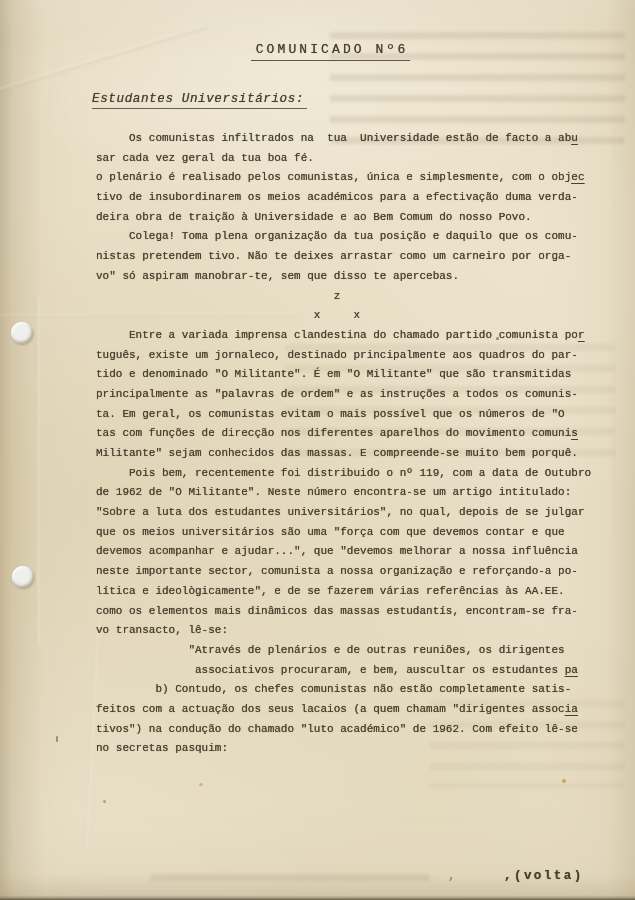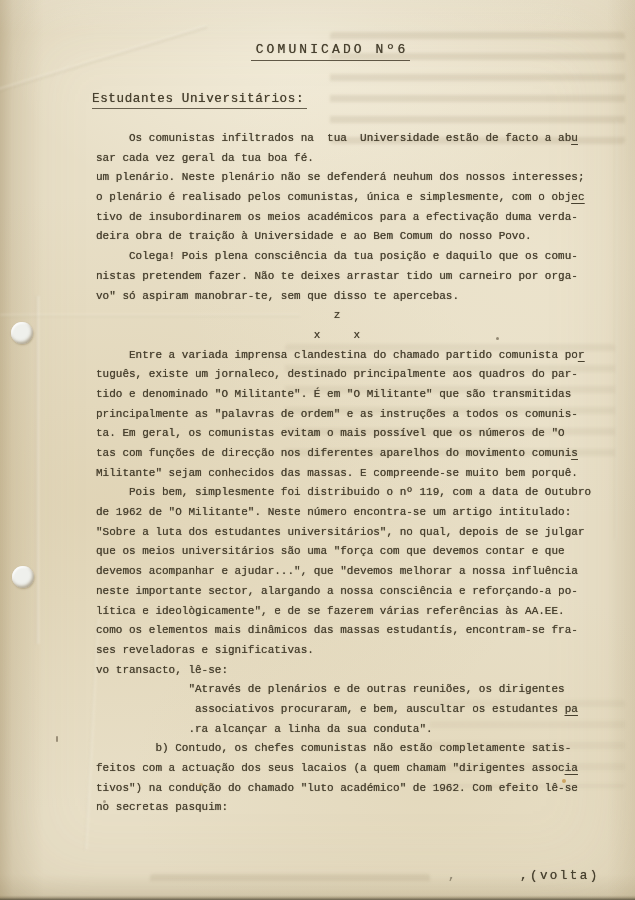--- a/index.html
+++ b/index.html
@@ -21,32 +21,32 @@
   }
   .page *{box-sizing:border-box;}
   .txt{ text-shadow:0 0 .7px rgba(72,64,47,.85); }
   
   .doc-title{position:absolute;top:40px;left:0;width:100%;text-align:center;padding-left:18px;}
   .doc-title span{
     display:inline-block;font-size:13px;letter-spacing:3.1px;
     border-bottom:1.6px solid rgba(70,62,46,.85);
     padding:0 2px 3px 5px;transform:translateX(4px);white-space:pre;
   }
-  .doc-heading{position:absolute;top:89px;left:92px;}
+  .doc-heading{position:absolute;top:89px;left:92px;font-style:italic;}
   .doc-heading span{
     display:inline-block;font-size:12.6px;letter-spacing:.6px;
     border-bottom:1.5px solid rgba(70,62,46,.8);
     padding:0 3px 2px 0;white-space:pre;
   }
   .doc-body{position:absolute;left:59px;top:129px;width:576px;}
   .line{white-space:pre;height:19.7px;line-height:19.7px;font-size:11px;margin-left:37px;}
   .uend{text-decoration:underline;text-decoration-thickness:1.2px;text-underline-offset:3px;}
   .doc-footer{position:absolute;top:869px;left:0;width:100%;font-size:12.6px;height:20px;}
   .doc-footer .stray{position:absolute;left:448px;opacity:.5;}
-  .doc-footer .volta{position:absolute;left:520px;letter-spacing:2.4px;white-space:pre;}
+  .doc-footer .volta{position:absolute;left:504px;letter-spacing:2.4px;white-space:pre;font-weight:bold;}
   
   .hole{
     position:absolute;width:22px;height:22px;border-radius:50%;
     background:#eff0ec;
     box-shadow: inset -1.5px -2px 3px rgba(120,100,62,.5),
                 inset 1px 1.5px 2px rgba(255,255,255,.95),
                 0.5px 1px 2px rgba(110,92,58,.35);
   }
   .hole-1{left:11px;top:322px;}
   .hole-2{left:12px;top:566px;}
@@ -113,61 +113,58 @@
   <div class="doc-heading txt">
     <span>Estudantes Universitários:</span>
   </div>
 
   <div class="doc-body txt" id="doc-body">
       <div class="block">
         <div class="line">     Os comunistas infiltrados na  tua  Universidade estão de facto a ab<span class="uend">u</span></div>
         <div class="line">sar cada vez geral da tua boa fé.</div>
       </div>
       <div class="block">
-        <div class="line">um plenário. Neste plenário não se defenderá neuhum dos nossos interesses;</div>
         <div class="line">o plenário é realisado pelos comunistas, única e simplesmente, com o obj<span class="uend">ec</span></div>
         <div class="line">tivo de insubordinarem os meios académicos para a efectivação duma verda-</div>
         <div class="line">deira obra de traição à Universidade e ao Bem Comum do nosso Povo.</div>
       </div>
       <div class="block">
-        <div class="line">     Colega! Pois plena consciência da tua posição e daquilo que os comu-</div>
-        <div class="line">nistas pretendem fazer. Não te deixes arrastar tido um carneiro por orga-</div>
+        <div class="line">     Colega! Toma plena organização da tua posição e daquilo que os comu-</div>
+        <div class="line">nistas pretendem tivo. Não te deixes arrastar como um carneiro por orga-</div>
         <div class="line">vo" só aspiram manobrar-te, sem que disso te apercebas.</div>
       </div>
       <div class="block">
         <div class="line">                                    z</div>
         <div class="line">                                 x     x</div>
       </div>
       <div class="block">
         <div class="line">     Entre a variada imprensa clandestina do chamado partido comunista po<span class="uend">r</span></div>
         <div class="line">tuguês, existe um jornaleco, destinado principalmente aos quadros do par-</div>
         <div class="line">tido e denominado "O Militante". É em "O Militante" que são transmitidas</div>
         <div class="line">principalmente as "palavras de ordem" e as instruções a todos os comunis-</div>
         <div class="line">ta. Em geral, os comunistas evitam o mais possível que os números de "O</div>
         <div class="line">tas com funções de direcção nos diferentes aparelhos do movimento comuni<span class="uend">s</span></div>
         <div class="line">Militante" sejam conhecidos das massas. E compreende-se muito bem porquê.</div>
       </div>
       <div class="block">
-        <div class="line">     Pois bem, simplesmente foi distribuido o nº 119, com a data de Outubro</div>
+        <div class="line">     Pois bem, recentemente foi distribuido o nº 119, com a data de Outubro</div>
         <div class="line">de 1962 de "O Militante". Neste número encontra-se um artigo intitulado:</div>
         <div class="line">"Sobre a luta dos estudantes universitários", no qual, depois de se julgar</div>
         <div class="line">que os meios universitários são uma "força com que devemos contar e que</div>
         <div class="line">devemos acompanhar e ajudar...", que "devemos melhorar a nossa influência</div>
-        <div class="line">neste importante sector, alargando a nossa consciência e reforçando-a po-</div>
+        <div class="line">neste importante sector, comunista a nossa organização e reforçando-a po-</div>
         <div class="line">lítica e ideològicamente", e de se fazerem várias referências às AA.EE.</div>
         <div class="line">como os elementos mais dinâmicos das massas estudantís, encontram-se fra-</div>
-        <div class="line">ses reveladoras e significativas.</div>
       </div>
       <div class="block">
         <div class="line">vo transacto, lê-se:</div>
       </div>
       <div class="block">
         <div class="line">              "Através de plenários e de outras reuniões, os dirigentes</div>
         <div class="line">               associativos procuraram, e bem, auscultar os estudantes <span class="uend">pa</span></div>
-        <div class="line">              .ra alcançar a linha da sua conduta".</div>
       </div>
       <div class="block">
         <div class="line">         b) Contudo, os chefes comunistas não estão completamente satis-</div>
         <div class="line">feitos com a actuação dos seus lacaios (a quem chamam "dirigentes assoc<span class="uend">ia</span></div>
         <div class="line">tivos") na condução do chamado "luto académico" de 1962. Com efeito lê-se</div>
         <div class="line">no secretas pasquim:</div>
       </div>
     </div>
 
   <div class="doc-footer txt">

